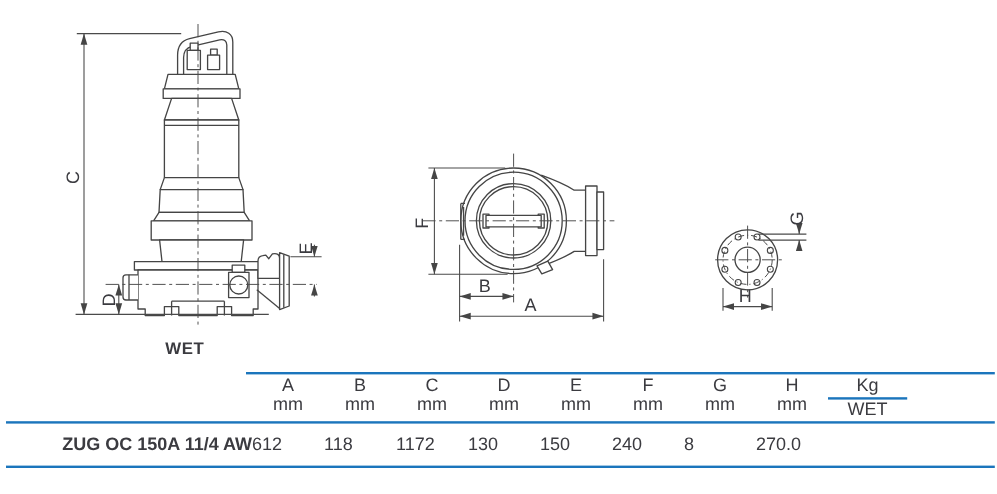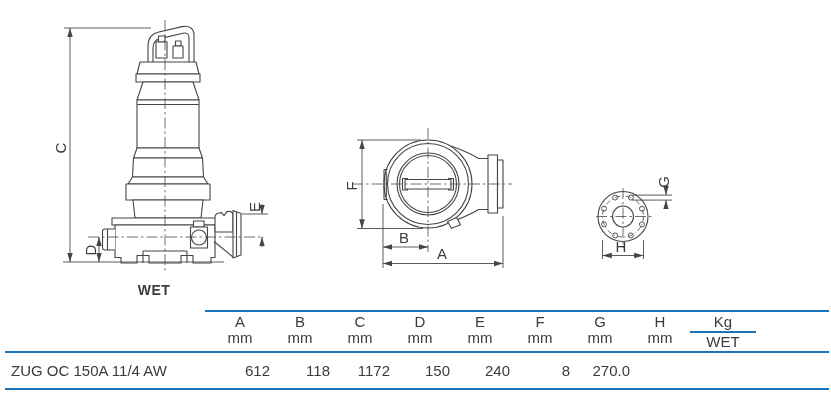--- a/index.html
+++ b/index.html
@@ -24,22 +24,22 @@
   .rule{position:absolute;height:2px;background:var(--accent-blue);}
   .rule.top{left:200px;right:0;top:6px;}
   .rule.sep{left:0;right:0;top:47px;}
   .rule.bottom{left:0;right:0;top:84px;}
   .grid{display:grid;grid-template-columns:205px repeat(8,60px) 66px 73px;position:absolute;left:0;right:0;}
   .t-header{top:10px;}
   .th{text-align:center;line-height:16px;}
   .th .unit{display:block;}
   .th.kg .kg-rule{height:2px;background:var(--accent-blue);margin:1px 0;}
   .t-row{top:49px;height:35px;line-height:35px;}
-  .td{text-align:right;}
-  .td.model{text-align:left;padding-left:6px;white-space:nowrap;}
+  .td{text-align:left;}
+  .td.model{text-align:right;padding-left:6px;white-space:nowrap;font-weight:bold;}
 </style>
 </head>
 <body>
 
 <div class="sheet">
 
   <svg class="drawing-svg" width="831" height="412" viewBox="0 0 831 412">
     <defs>
       <marker id="arw" orient="auto-start-reverse" markerUnits="userSpaceOnUse" markerWidth="11" markerHeight="8" refX="9.3" refY="3.5">
         <path d="M9.3,3.5 L0,0.7 L0,6.3 Z" fill="#454545"></path>
@@ -223,20 +223,21 @@
       </div>
     </div>
 
     <div class="rule sep"></div>
 
     <div class="grid t-row">
       <div class="td model">ZUG OC 150A 11/4 AW</div>
       <div class="td">612</div>
       <div class="td">118</div>
       <div class="td">1172</div>
+      <div class="td">130</div>
       <div class="td">150</div>
       <div class="td">240</div>
       <div class="td">8</div>
       <div class="td">270.0</div>
     </div>
 
     <div class="rule bottom"></div>
   </div>
 </div>
 

